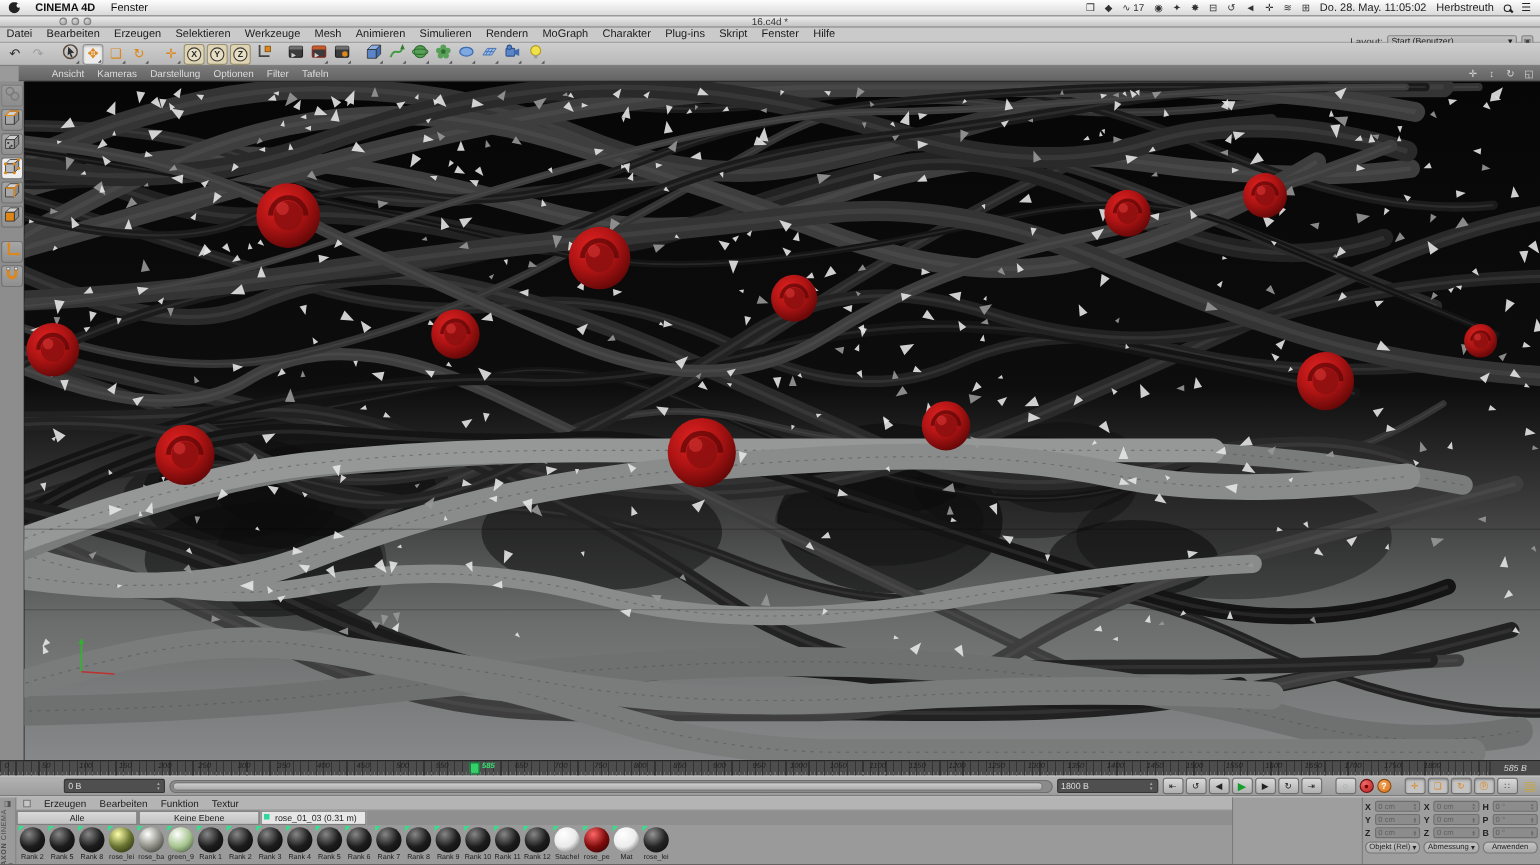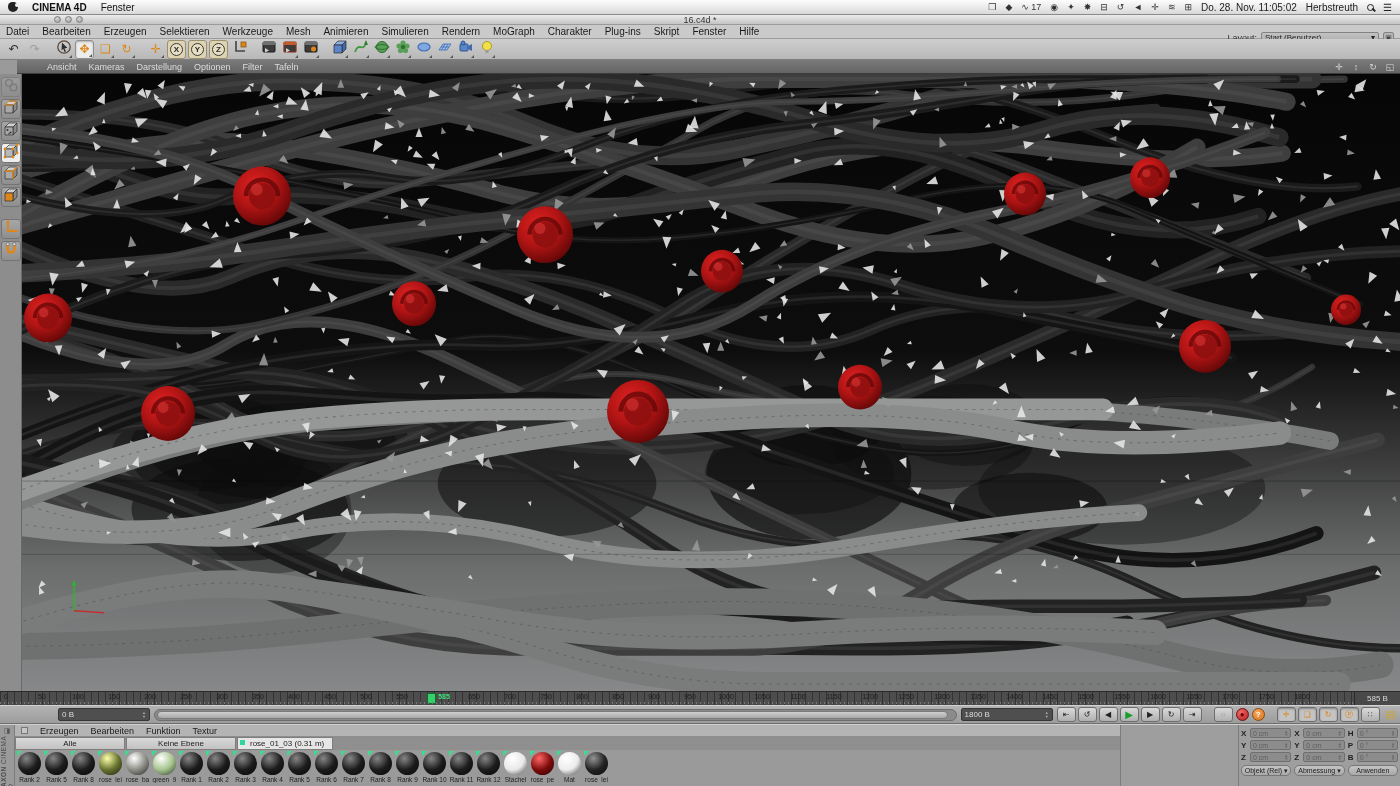--- a/index.html
+++ b/index.html
@@ -61,21 +61,21 @@
   .main { flex:1 1 auto; display:flex; min-height:0; }
   .left-palette { width:22px; flex:0 0 22px; background:#8d8d8d; border-right:1px solid #6a6a6a; display:flex; flex-direction:column; align-items:center; padding-top:3px; gap:2px; }
   .ptool { width:20px; height:20px; border-radius:3px; background:linear-gradient(#a6a6a6,#8f8f8f); border:1px solid #737373; display:flex; align-items:center; justify-content:center; }
   .ptool.active { background:#eeeeee; }
   .ptool.disabled { opacity:.55; }
   .pgap { height:8px; }
   .viewport { flex:1 1 auto; position:relative; background:#000; overflow:hidden; }
   .viewport svg { width:100%; height:100%; display:block; }
 
   
-  .ruler-row { height:14px; flex:0 0 14px; background:#4d4d4d; border-top:1px solid #2a2a2a; display:flex; align-items:stretch; }
+  .ruler-row { height:14px; flex:0 0 14px; background:#4d4d4d; border-top:1px solid #2a2a2a; display:flex; align-items:stretch;font-style:italic; }
   .ruler { flex:1 1 auto; position:relative; background:linear-gradient(#5d5d5d,#515151);
            background-image:repeating-linear-gradient(90deg, rgba(30,30,30,.55) 0 1px, transparent 1px 7px); }
   .ruler::after { content:""; position:absolute; left:0; right:0; bottom:1px; height:2px;
                   background:repeating-linear-gradient(90deg,#777 0 1px, transparent 1px 4px); }
   .tick { position:absolute; top:1px; transform:translateX(-50%); font-size:7px; color:#1d1d1d; }
   .cf-marker { position:absolute; top:1px; width:9px; height:11px; background:#35d06a; border:1px solid #126a31; }
   .cf-label { position:absolute; top:1px; font-size:7px; font-weight:bold; color:#39e276; }
   .framebox { flex:0 0 46px; background:#494949; border-left:1px solid #2a2a2a; color:#d8d8d8; font-size:8px;
               display:flex; align-items:center; justify-content:center; }
 
@@ -154,21 +154,21 @@
           <span class="mac-ic">◉</span>
           <span class="mac-ic">✦</span>
           <span class="mac-ic">✸</span>
           <span class="mac-ic">⊟</span>
           <span class="mac-ic">↺</span>
           <span class="mac-ic">◄</span>
           <span class="mac-ic">✛</span>
           <span class="mac-ic">≋</span>
           <span class="mac-ic">⊞</span>
         </span>
-      <span class="mac-clock">Do. 28. Nov.  11:05:02</span>
+      <span class="mac-clock">Do. 28. May.  11:05:02</span>
       <span class="mac-user">Herbstreuth</span>
       <span class="mag-icon"></span>
       <span style="font-size:10px;">☰</span>
     </div>
   </header>
 
   <div class="titlebar">
     <div class="lights">
       <span class="light"></span>
       <span class="light"></span>

